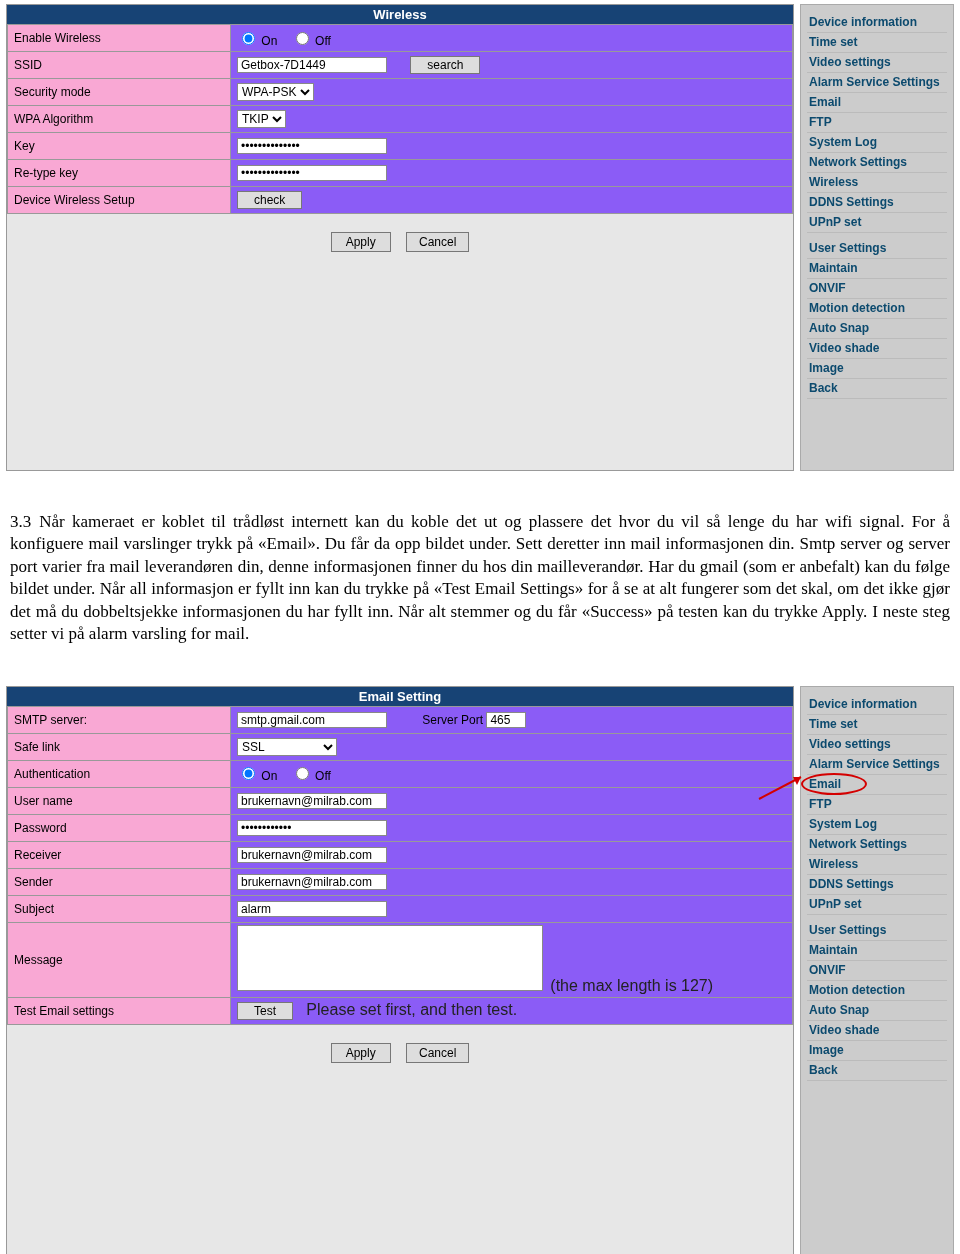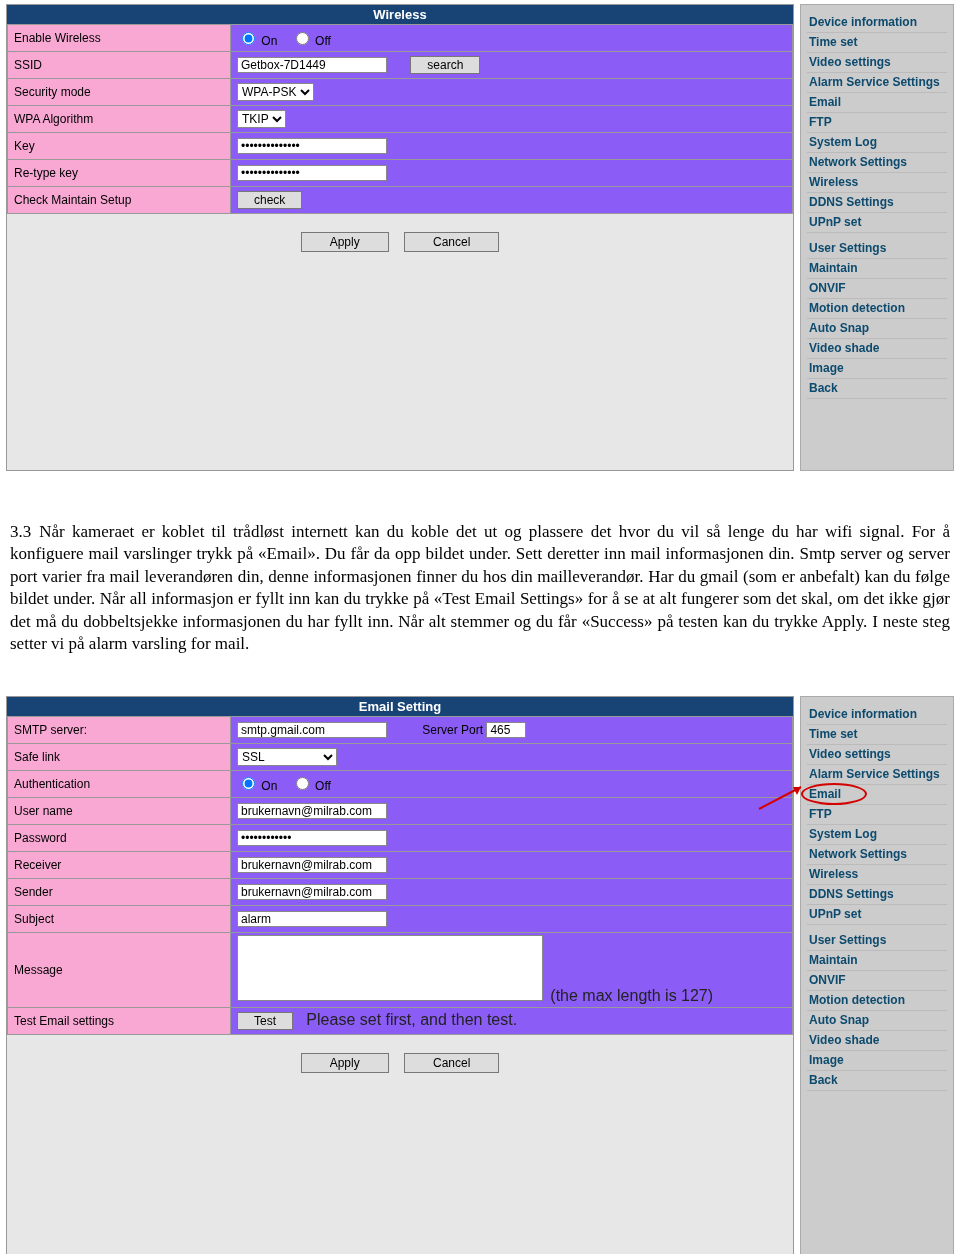--- a/index.html
+++ b/index.html
@@ -6,21 +6,21 @@
   .page{width:960px;margin:0 auto;}
   .panel-wrap{display:flex;gap:6px;padding:4px 6px;}
   .panel-left{flex:0 0 786px;background:#e7e7e7;border:1px solid #999;}
   .panel-right{flex:1;background:#ccc;border:1px solid #aaa;padding:8px 6px;}
   .title-bar{background:#174375;color:#fff;font-weight:bold;text-align:center;padding:2px 0;font-size:13px;}
   table.form{width:100%;border-collapse:collapse;}
   table.form td{border:1px solid #999;padding:2px 6px;height:22px;background:#8b5cf6;vertical-align:middle;}
   table.form td.lbl{width:210px;background:#f9a8d4;}
   .txt{font-family:inherit;font-size:12px;border:1px solid #888;background:#fff;padding:1px 3px;height:16px;box-sizing:border-box;}
   .txt.w150{width:150px;}
-  .btn{font-family:inherit;font-size:12px;border:1px solid #777;background:#ddd;padding:2px 28px;cursor:pointer;}
+  .btn{font-family:inherit;font-size:12px;border:1px solid #777;background:#ddd;padding:2px 12px;cursor:pointer;}
   .btn-sm{padding:1px 16px;}
   .select{font-family:inherit;font-size:12px;border:1px solid #888;background:#fff;}
   .action-row{text-align:center;padding:18px 0;border:0;}
   .action-row .btn{margin:0 6px;min-width:60px;}
   
   .nav-item{display:block;color:#0c4a6e;font-weight:bold;font-size:12px;line-height:19px;padding:0 2px;border-bottom:1px solid #bbb;text-decoration:none;}
   .nav-spacer{height:6px;}
   
   .doc-text{padding:6px 10px;font-family:'Times New Roman',Serif;font-size:17px;line-height:1.32;text-align:justify;}
   .doc-num{display:inline-block;width:22px;vertical-align:top;}
@@ -70,21 +70,21 @@
       </tr>
       <tr>
         <td class="lbl">Key</td>
         <td><input class="txt w150" value="••••••••••••••" style=""></td>
       </tr>
       <tr>
         <td class="lbl">Re-type key</td>
         <td><input class="txt w150" value="••••••••••••••" style=""></td>
       </tr>
       <tr>
-        <td class="lbl">Check Maintain Setup</td>
+        <td class="lbl">Device Wireless Setup</td>
         <td><button class="btn btn-sm">check</button></td>
       </tr>
     </tbody>
         </table>
     <div class="action-row">
       <button class="btn">Apply</button>
       <button class="btn">Cancel</button>
     </div>
     <div style="height:200px;"></div>
   </div>
@@ -106,21 +106,21 @@
         <a class="nav-item" href="#">Maintain</a>
         <a class="nav-item" href="#">ONVIF</a>
         <a class="nav-item" href="#">Motion detection</a>
         <a class="nav-item" href="#">Auto Snap</a>
         <a class="nav-item" href="#">Video shade</a>
         <a class="nav-item" href="#">Image</a>
         <a class="nav-item" href="#">Back</a>
       </div>
 </div>
 
-<div class="doc-text" style="margin-top:40px;margin-bottom:30px;">
+<div class="doc-text" style="margin-top:30px;margin-bottom:30px;">
   <span class="doc-num">3.3</span>
   <span>Når kameraet er koblet til trådløst internett kan du koble det ut og plassere det hvor du vil så lenge du har wifi signal. For å konfiguere mail varslinger trykk på «Email». Du får da opp bildet under. Sett deretter inn mail informasjonen din. Smtp server og server port varier fra mail leverandøren din, denne informasjonen finner du hos din mailleverandør. Har du gmail (som er anbefalt) kan du følge bildet under. Når all informasjon er fyllt inn kan du trykke på «Test Email Settings» for å se at alt fungerer som det skal, om det ikke gjør det må du dobbeltsjekke informasjonen du har fyllt inn. Når alt stemmer og du får «Success» på testen kan du trykke Apply. I neste steg setter vi på alarm varsling for mail.</span>
 </div>
 
 <div class="panel-wrap">
   <div class="panel-left">
     <div class="title-bar">Email Setting</div>
     <table class="form">
       <tbody>
             <tr>

